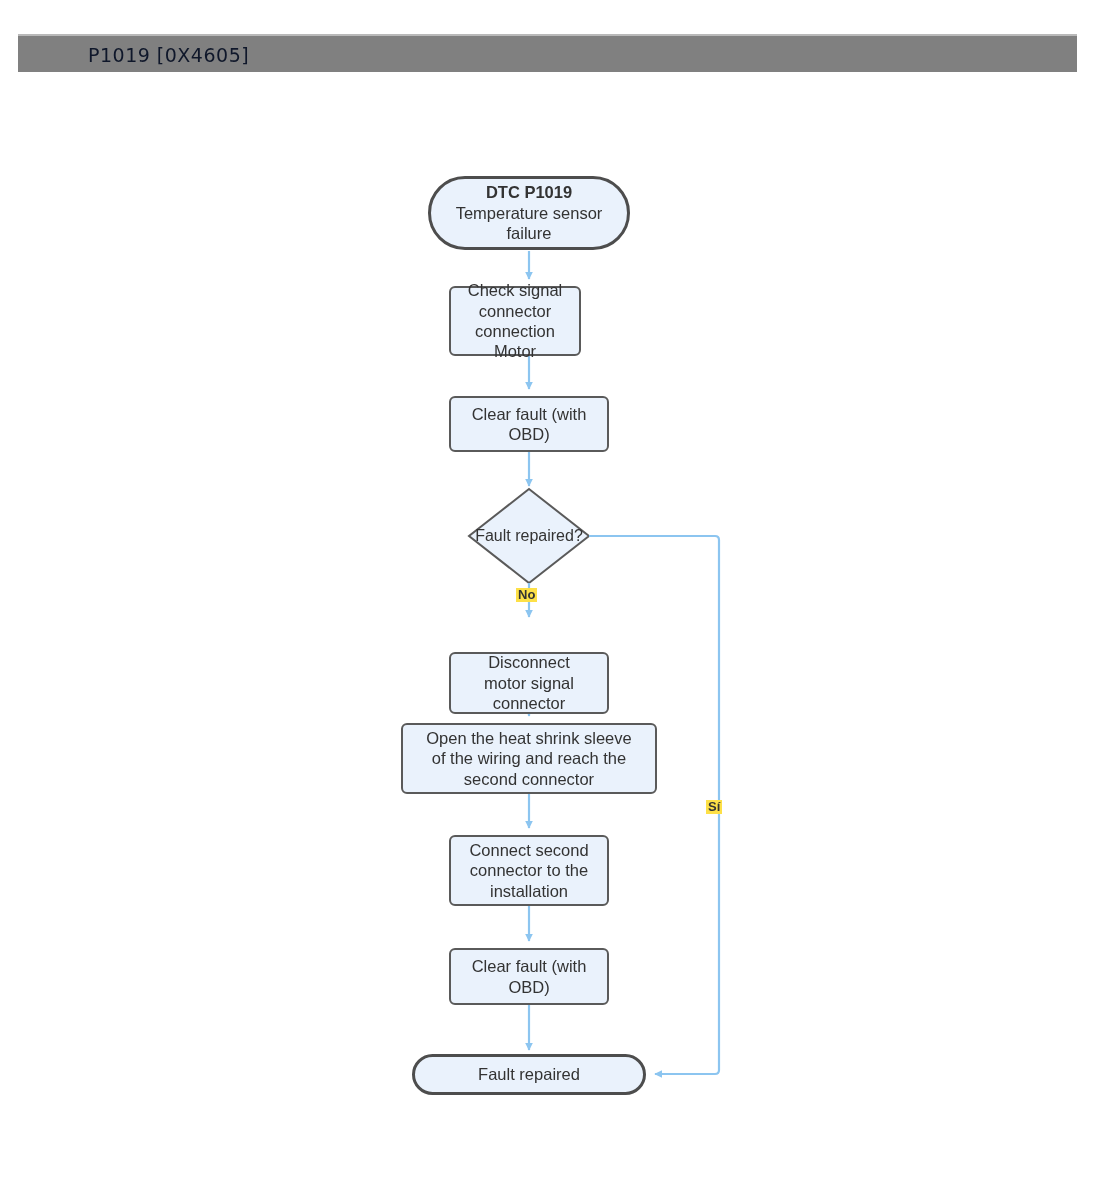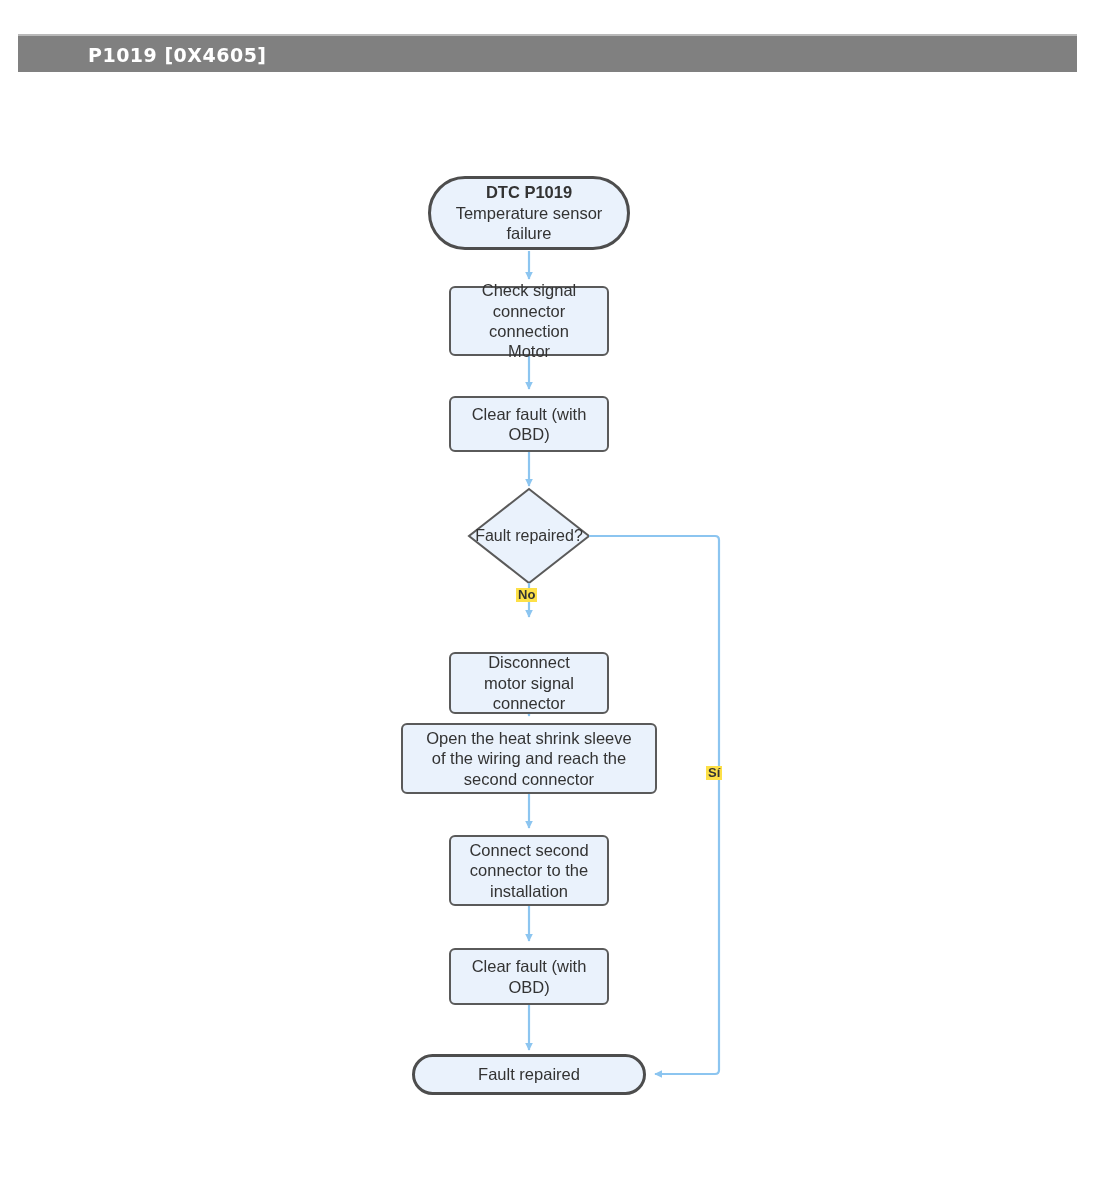--- a/index.html
+++ b/index.html
@@ -23,23 +23,23 @@
     width: 1059px;
     height: 38px;
     background: #808080;
     border-top: 2px solid #b9b9b9;
     box-sizing: border-box;
   }
   #header-title {
     position: absolute;
     left: 70px;
     top: 8px;
-    color: #ffffff;
+    color: #0f172a;
     font-size: 19px;
-    font-weight: bold;
+    font-weight: normal;
     letter-spacing: 0.5px;
     font-family: "DejaVu Sans", sans-serif;
     white-space: nowrap;
   }
 
   
   #flowchart {
     position: absolute;
     left: 0;
     top: 0;
@@ -152,35 +152,35 @@
     </g>
   </svg>
 
   <div class="node terminal" style="left:428px; top:176px; width:202px; height:74px;">
     <div class="node-text">
       <span class="strong">DTC P1019</span>
       <span>Temperature sensor failure</span>
     </div>
   </div>
 
-  <div class="node process" style="left:449px; top:286px; width:160px; height:70px;">
+  <div class="node process" style="left:449px; top:286px; width:132px; height:70px;">
     <div class="node-text">Check signal connector connection Motor</div>
   </div>
 
   <div class="node process" style="left:449px; top:396px; width:160px; height:56px;">
     <div class="node-text">Clear fault (with OBD)</div>
   </div>
 
   <div class="node decision" style="left:469px; top:489px; width:120px; height:94px;">
     <div class="decision-label">Fault repaired?</div>
   </div>
 
   <div class="edge-label" style="left:516px; top:588px;">No</div>
 
-  <div class="edge-label" style="left:706px; top:766px;">Sí</div>
+  <div class="edge-label" style="left:706px; top:800px;">Sí</div>
 
   <div class="node process" style="left:449px; top:624px; width:160px; height:62px;margin-top:28px;">
     <div class="node-text">Disconnect motor signal connector</div>
   </div>
 
   <div class="node process" style="left:401px; top:723px; width:256px; height:71px;">
     <div class="node-text">Open the heat shrink sleeve of the wiring and reach the second connector</div>
   </div>
 
   <div class="node process" style="left:449px; top:835px; width:160px; height:71px;">

